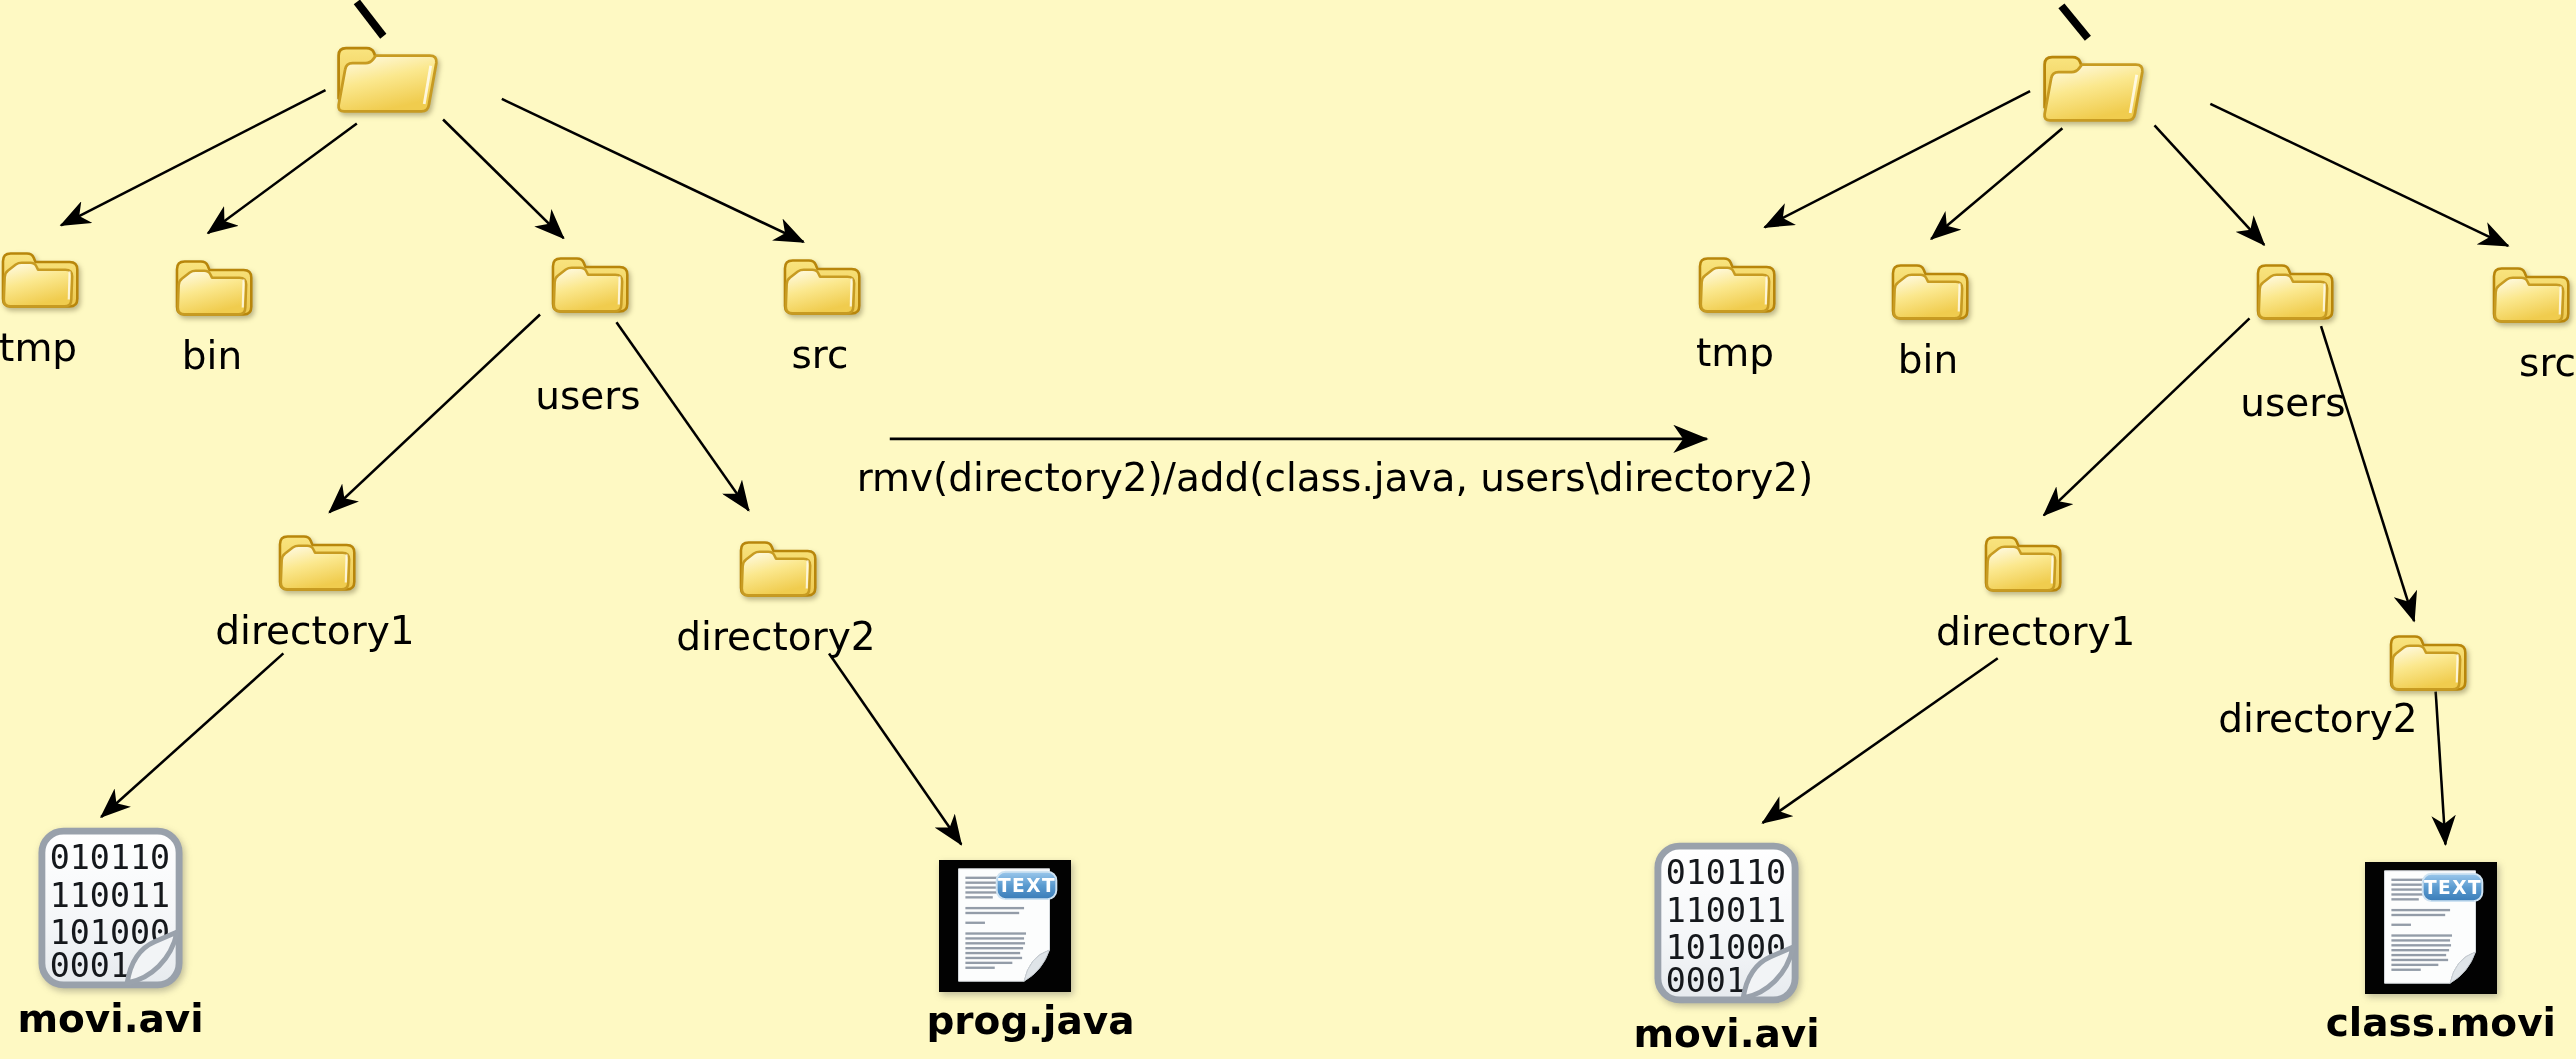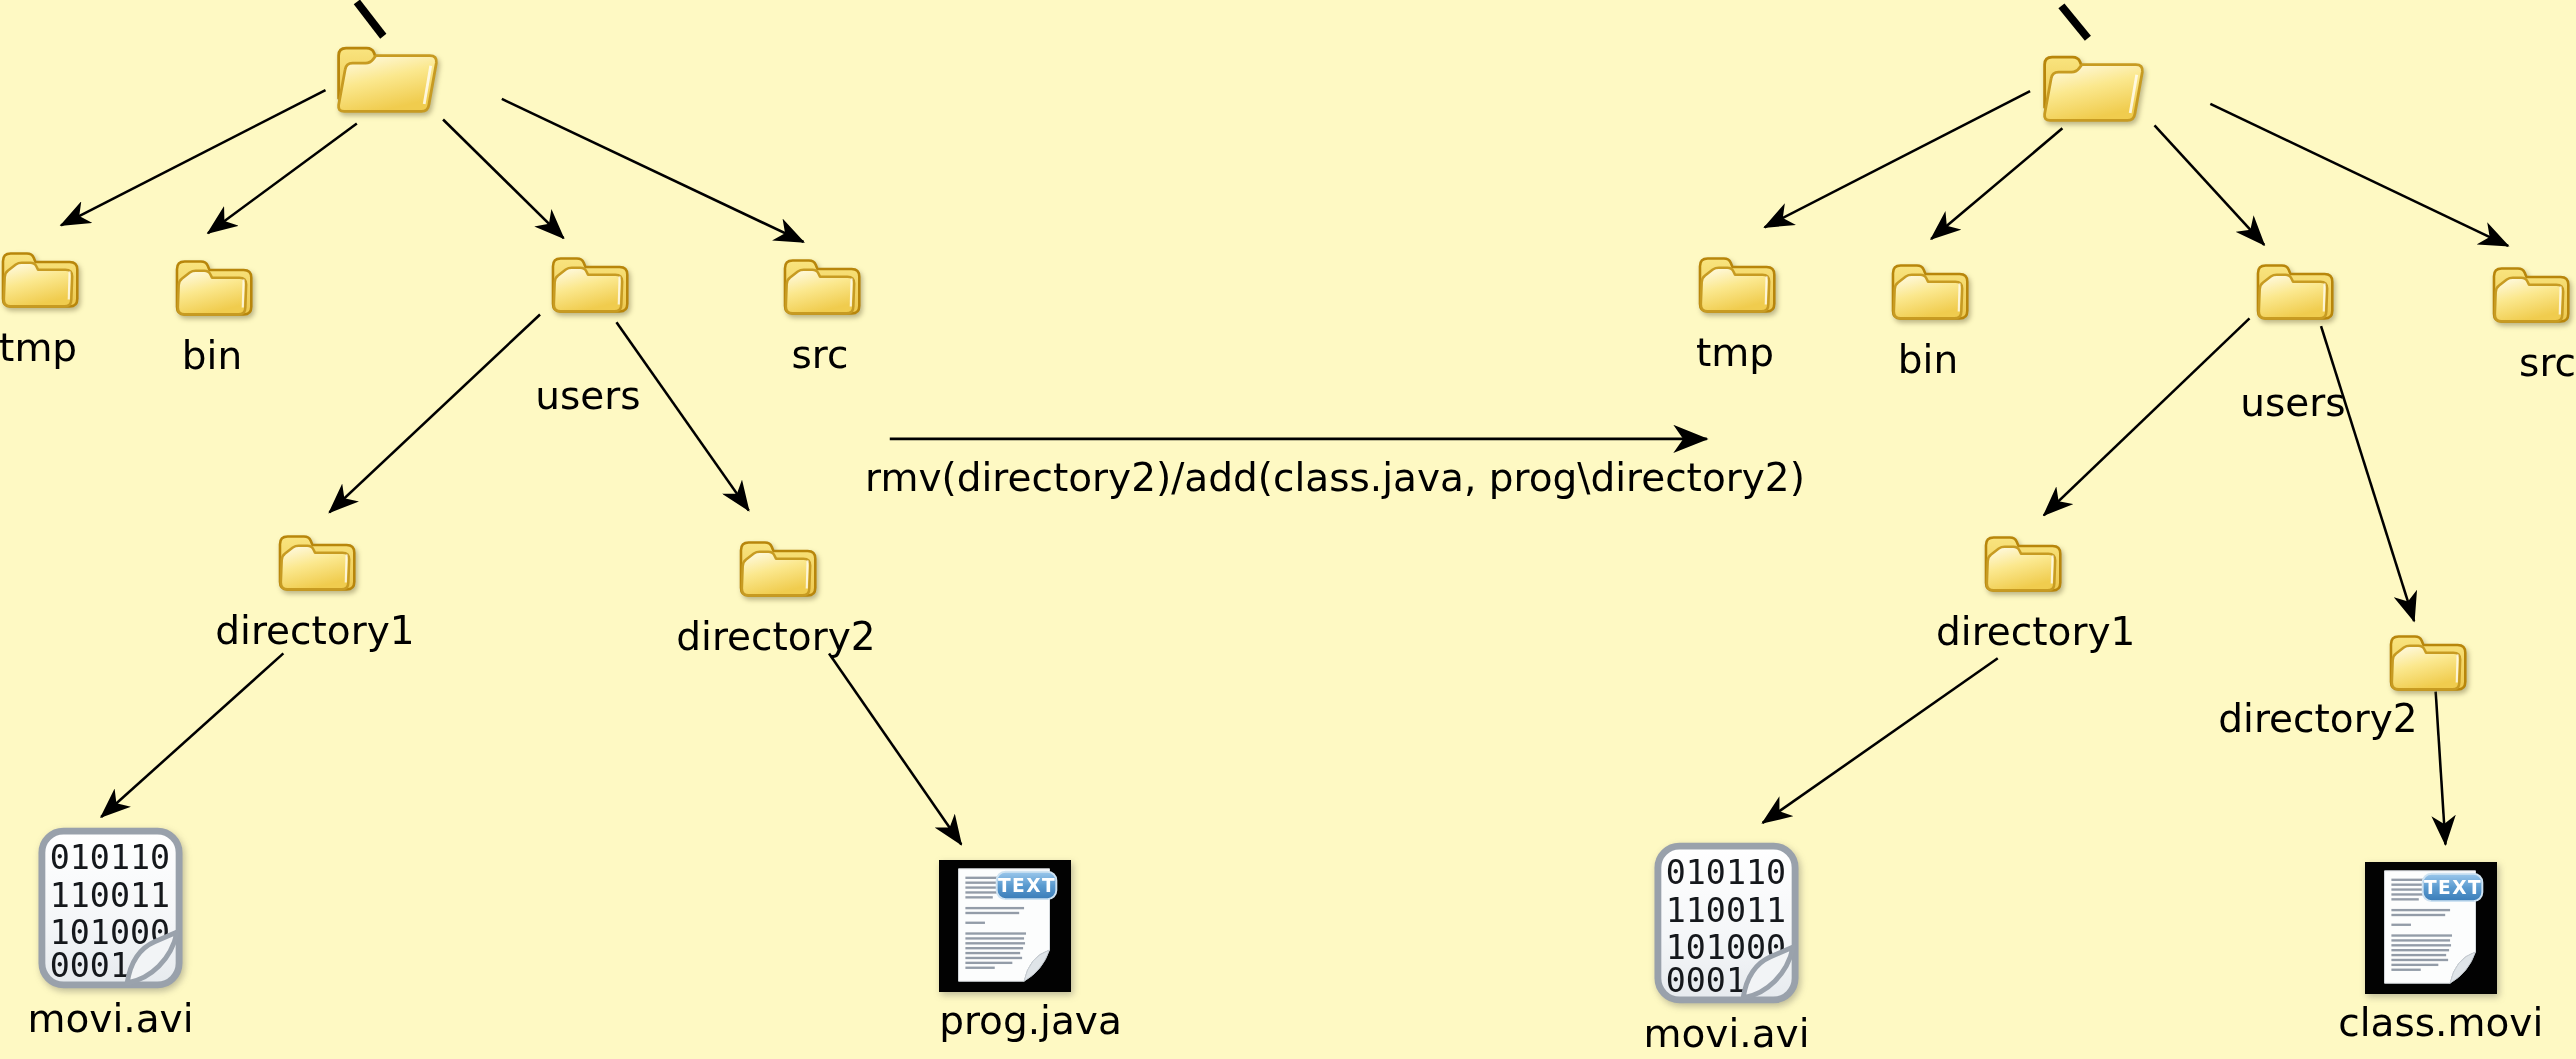--- a/index.html
+++ b/index.html
@@ -10,21 +10,21 @@
   .node svg.icon{display:block;width:100%;height:100%;}
   .n-root{width:122px;height:80px;}
   .n-folder{width:82px;height:73px;}
   .n-binfile{width:147px;height:164px;}
   .n-txtfile{width:132px;height:132px;}
   .folder-shadow{filter:drop-shadow(2.9px 3.9px 2.9px rgba(90,80,40,.40));}
   .file-shadow{filter:drop-shadow(2.9px 3.9px 3.9px rgba(70,70,70,.35));}
   .lbl{position:absolute;left:50%;top:calc(100% + 13.7px);transform:translateX(-50%);
        white-space:nowrap;font-size:39px;line-height:1.1;color:#000;}
   .lbl-low{top:calc(100% + 57px);}
-  .lbl-file{top:calc(100% + 7.8px);}
+  .lbl-file{top:calc(100% + 7.8px);font-weight:bold;}
   #transition-label{position:absolute;left:1335px;top:455px;transform:translateX(-50%);
        white-space:nowrap;font-size:39px;color:#000;}
   .defs-holder{position:absolute;width:0;height:0;overflow:hidden;}
 </style>
 </head>
 <body>
 
 <div class="defs-holder">
 <svg width="0" height="0" aria-hidden="true">
   <defs>
@@ -190,21 +190,21 @@
     <div class="lbl lbl-file">movi.avi</div>
   </div>
 
   <div class="node n-txtfile" style="left:939px;top:860px">
     <svg class="icon file-shadow" viewBox="0 0 135 135" width="132" height="132">
         <use href="#sym-txtfile"></use>
       </svg>
     <div class="lbl lbl-file" style="left:calc(50% + 25.5px)">prog.java</div>
   </div>
 
-  <div id="transition-label">rmv(directory2)/add(class.java, prog\directory2)</div>
+  <div id="transition-label">rmv(directory2)/add(class.java, users\directory2)</div>
 
   <div class="node n-root" style="left:2032px;top:46px">
     <svg class="icon folder-shadow" viewBox="0 0 124 82" width="122" height="80">
         <use href="#sym-folder-open"></use>
       </svg>
   </div>
 
   <div class="node n-folder" style="left:1694px;top:245px">
     <svg class="icon folder-shadow" viewBox="0 0 84 74" width="82" height="73">
         <use href="#sym-folder"></use>

